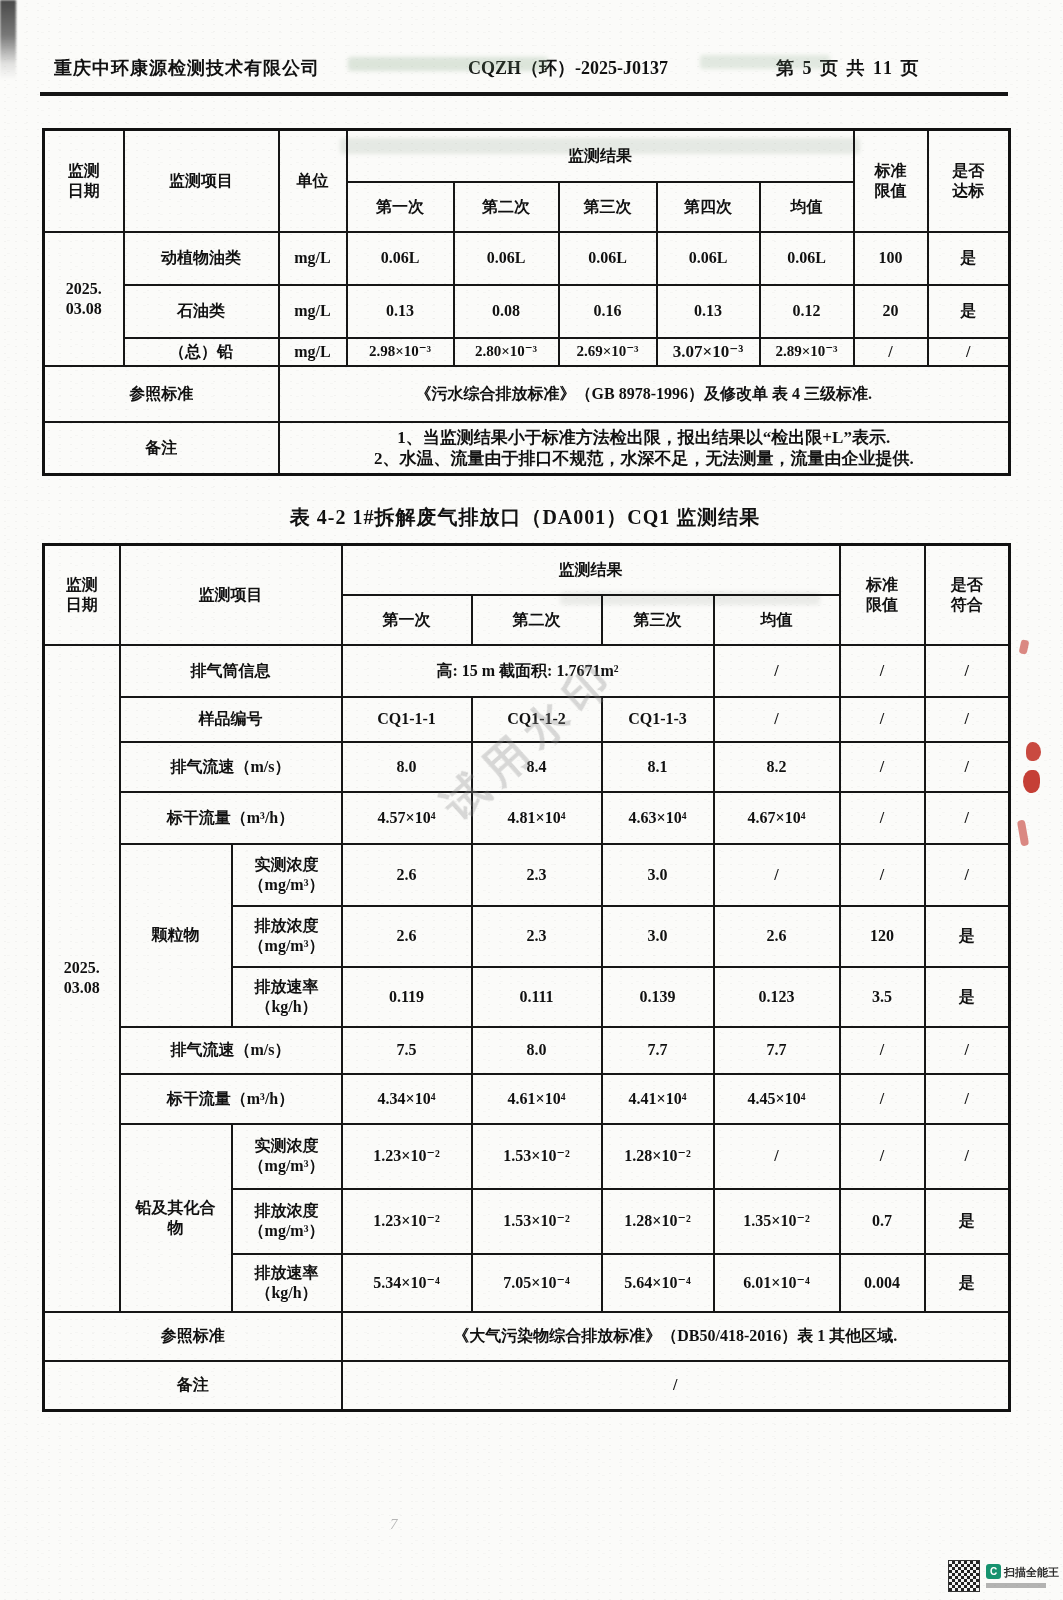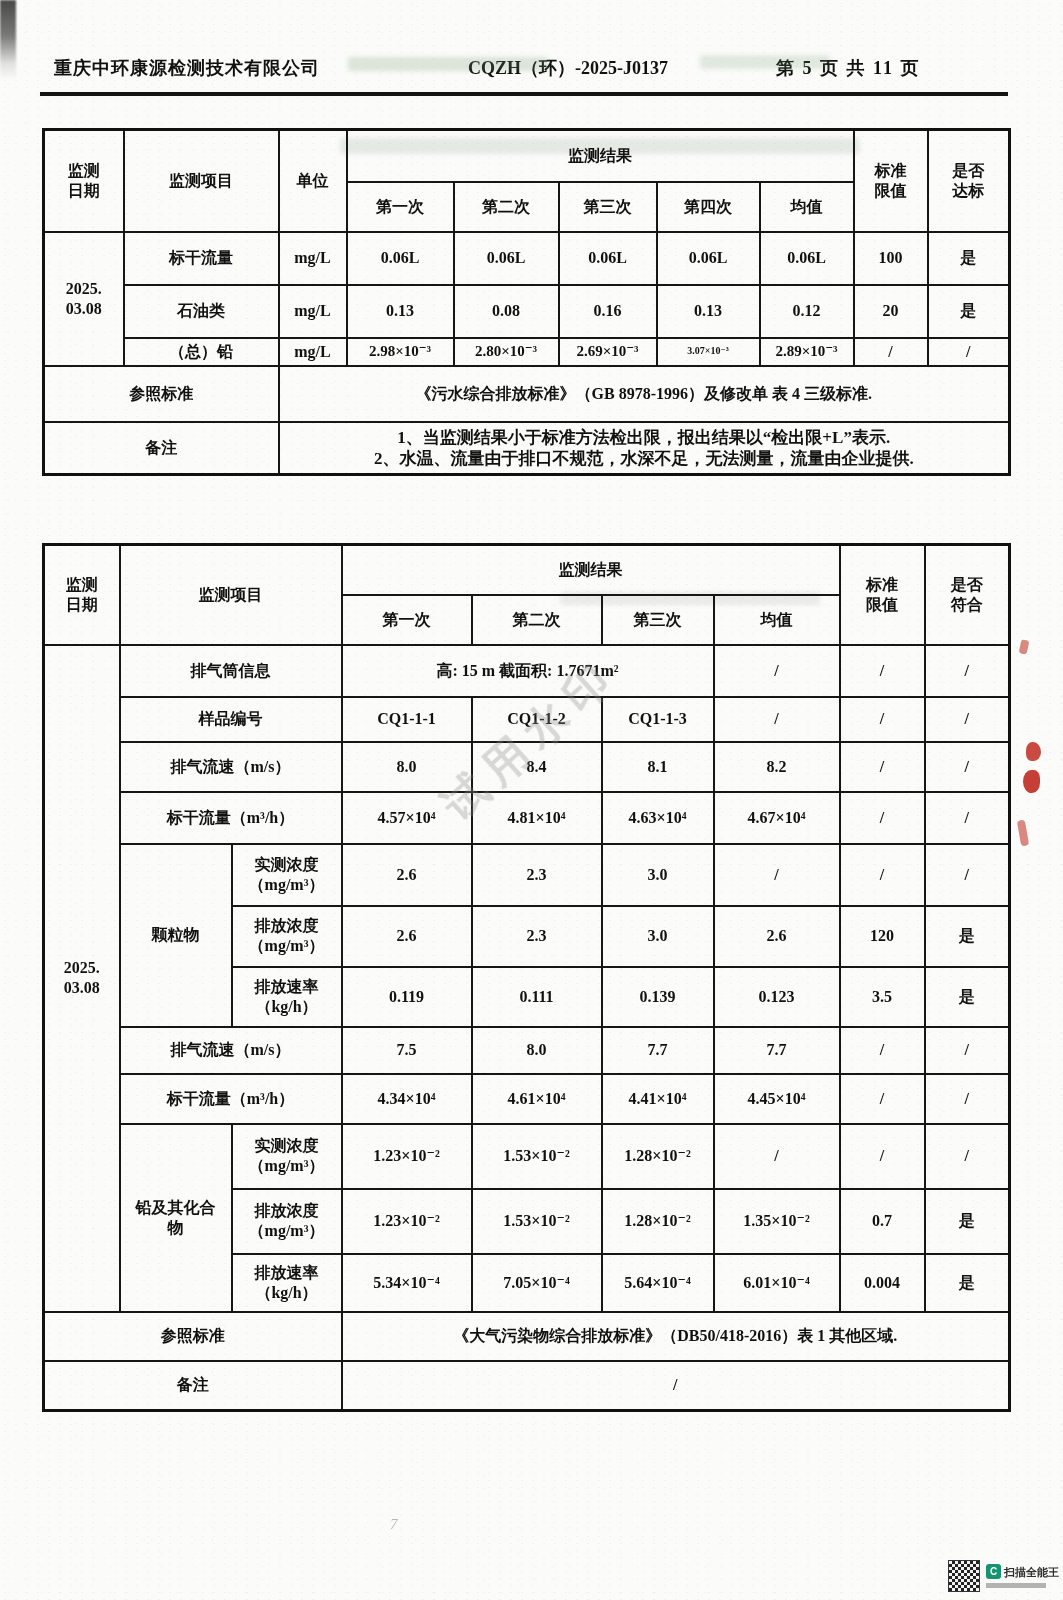--- a/index.html
+++ b/index.html
@@ -120,21 +120,21 @@
     <tr style="height:50px">
       <td class="lbl">第一次</td>
       <td class="lbl">第二次</td>
       <td class="lbl">第三次</td>
       <td class="lbl">第四次</td>
       <td class="lbl">均值</td>
     </tr>
     <tr style="height:53px">
       <td rowspan="3" class="pl">2025.
 03.08</td>
-      <td class="lbl">标干流量</td>
+      <td class="lbl">动植物油类</td>
       <td>mg/L</td>
       <td>0.06L</td>
       <td>0.06L</td>
       <td>0.06L</td>
       <td>0.06L</td>
       <td>0.06L</td>
       <td>100</td>
       <td>是</td>
     </tr>
     <tr style="height:53px">
@@ -147,37 +147,38 @@
       <td>0.12</td>
       <td>20</td>
       <td>是</td>
     </tr>
     <tr style="height:28px">
       <td class="lbl">（总）铅</td>
       <td>mg/L</td>
       <td style="font-size:15px">2.98×10⁻³</td>
       <td style="font-size:15px">2.80×10⁻³</td>
       <td style="font-size:15px">2.69×10⁻³</td>
-      <td style="font-size:10px">3.07×10⁻³</td>
+      <td style="font-size:17px">3.07×10⁻³</td>
       <td style="font-size:15px">2.89×10⁻³</td>
       <td>/</td>
       <td>/</td>
     </tr>
     <tr style="height:56px">
       <td colspan="2" class="lbl">参照标准</td>
       <td colspan="8" class="refpad">《污水综合排放标准》（GB 8978-1996）及修改单 表 4 三级标准.</td>
     </tr>
     <tr style="height:53px">
       <td colspan="2" class="lbl">备注</td>
       <td colspan="8" class="left pl" style="font-size:17px">1、当监测结果小于标准方法检出限，报出结果以“检出限+L”表示.
 2、水温、流量由于排口不规范，水深不足，无法测量，流量由企业提供.</td>
     </tr>
   </tbody>
     </table>
 
+  <div class="abs tbl2-title">表 4-2 1#拆解废气排放口（DA001）CQ1 监测结果</div>
 
   <table class="t t2 abs">
     <colgroup>
       <col style="width:76px">
         <col style="width:112px">
         <col style="width:110px">
       <col style="width:130px">
         <col style="width:130px">
         <col style="width:112px">
       <col style="width:126px">

